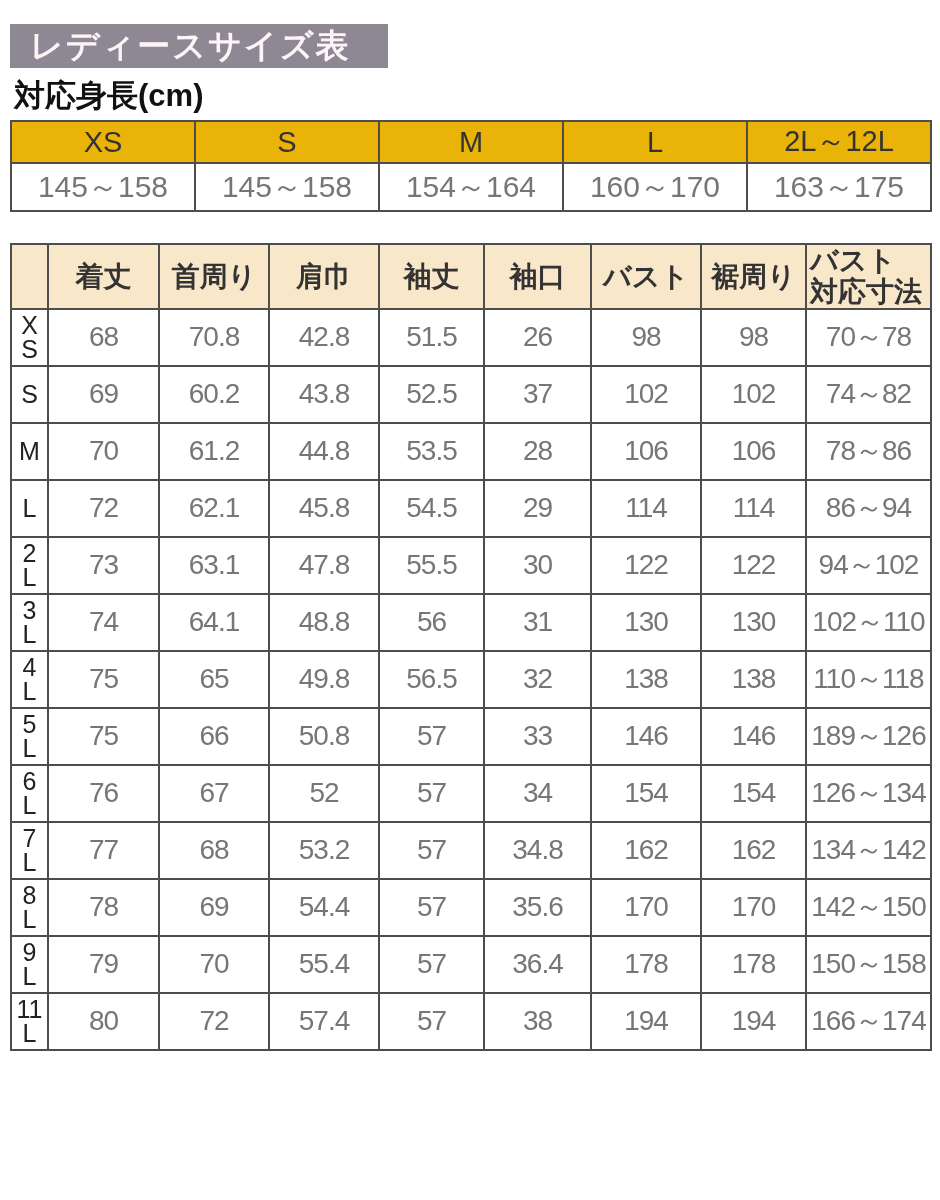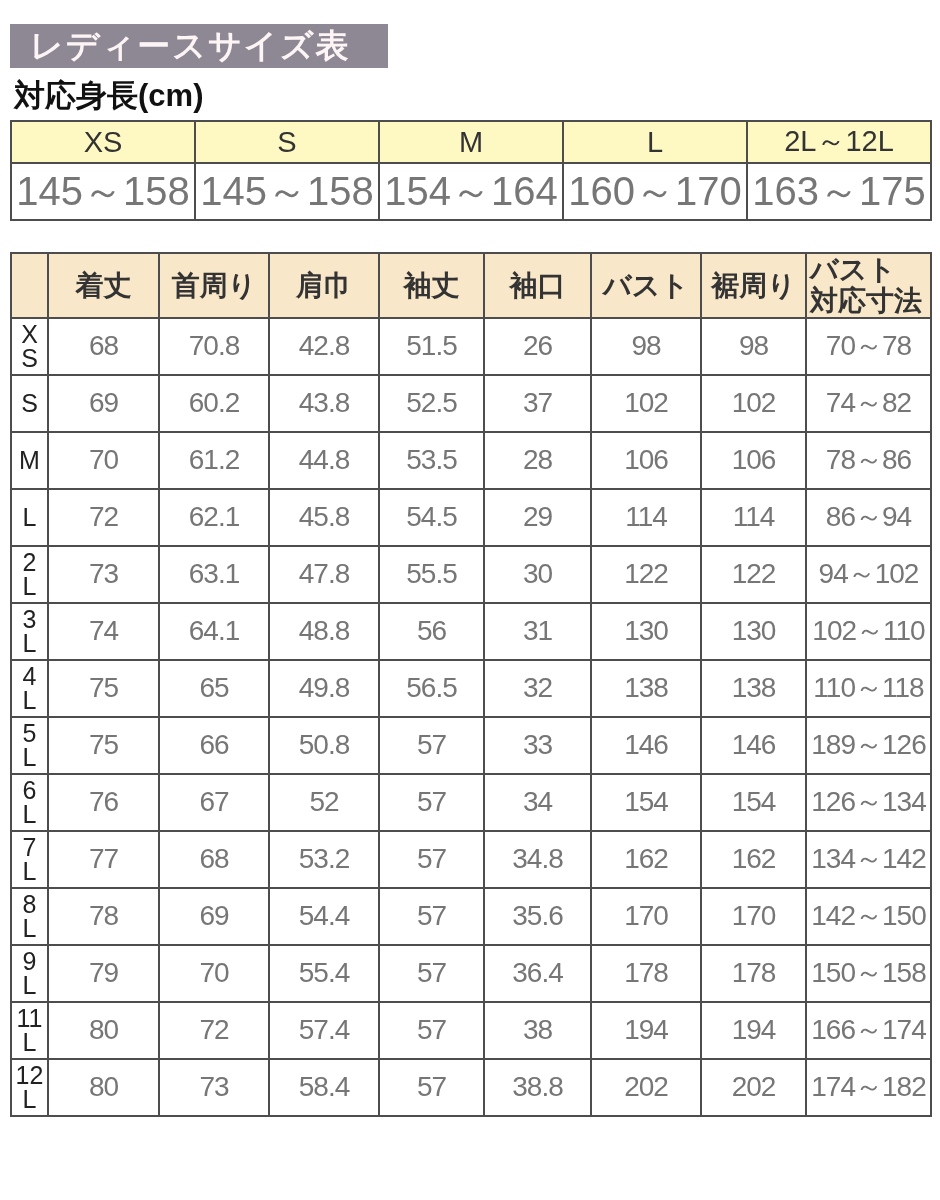--- a/index.html
+++ b/index.html
@@ -40,30 +40,30 @@
   }
   th, td {
     border: 2px solid #4d4d4d;
     text-align: center;
     vertical-align: middle;
     padding: 0;
     overflow: hidden;
   }
   
   .height-table th {
-    background: #fef9c3;
+    background: #eab308;
     height: 39px;
     font-size: 29px;
     font-weight: normal;
     color: #333333;
   }
   .height-table td {
     background: #ffffff;
     height: 46px;
-    font-size: 40px;
+    font-size: 30px;
     color: #767676;
   }
   
   .main-table {
     margin-top: 31px;
     padding-left: 28px;
   }
   .main-table thead th {
     background: #f8e7c9;
     height: 62px;
@@ -305,28 +305,16 @@
 L</th>
           <td>80</td>
           <td>72</td>
           <td>57.4</td>
           <td>57</td>
           <td>38</td>
           <td>194</td>
           <td>194</td>
           <td>166～174</td>
         </tr>
-        <tr>
-          <th class="size-cell">12
-L</th>
-          <td>80</td>
-          <td>73</td>
-          <td>58.4</td>
-          <td>57</td>
-          <td>38.8</td>
-          <td>202</td>
-          <td>202</td>
-          <td>174～182</td>
-        </tr>
       </tbody>
   </table>
 
 </div>
 
 </body></html>

